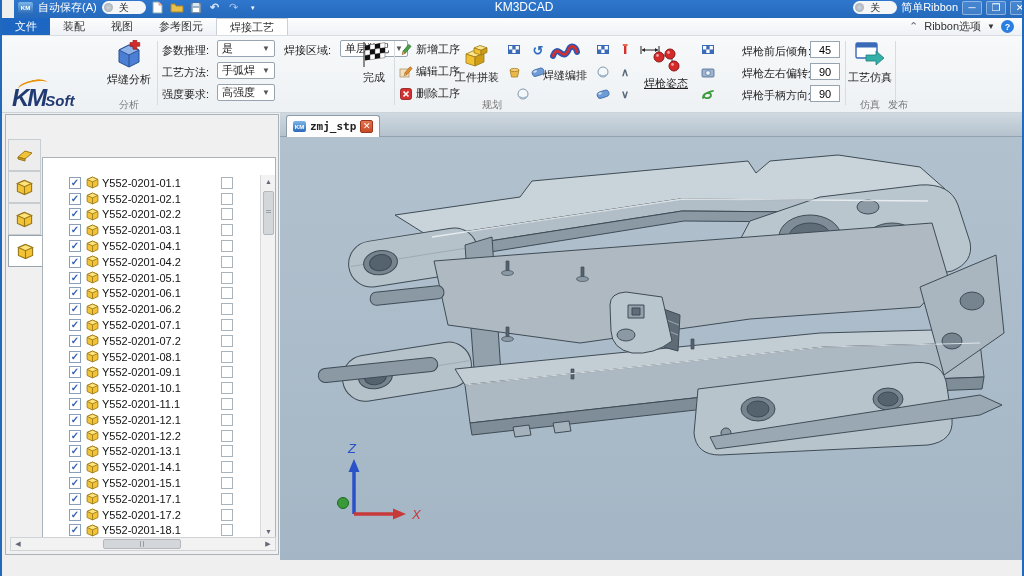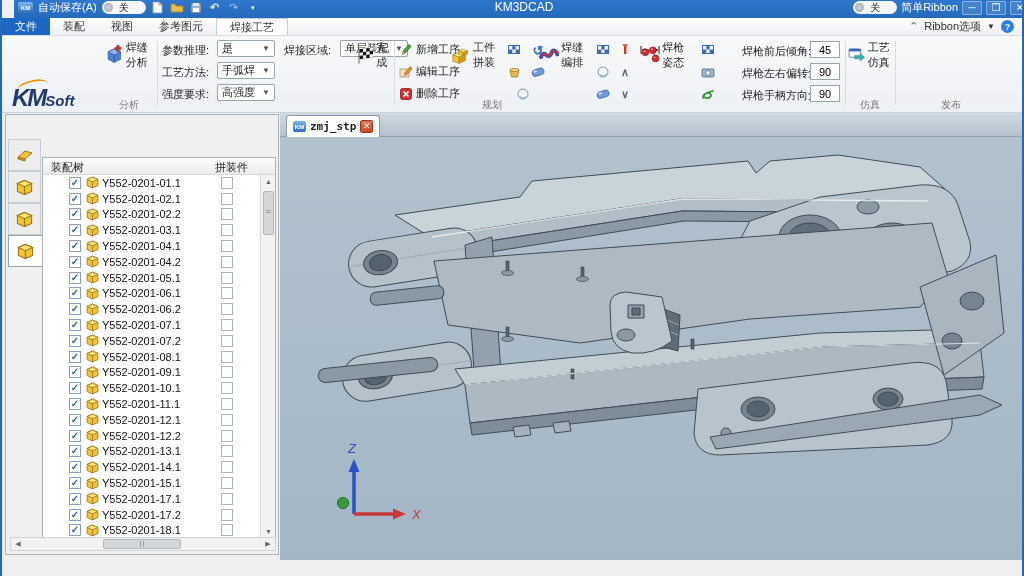--- a/index.html
+++ b/index.html
@@ -33,21 +33,21 @@
   .mtab.active { background:#fff; border:1px solid #c9d0d8; border-bottom:none; }
   .menubar-right { margin-left:auto; display:flex; align-items:center; gap:6px; padding-right:8px; color:#333; }
   .qmark { width:13px; height:13px; border-radius:50%; background:#2a7de1; color:#fff; font-size:9px; font-weight:bold;
     display:flex; align-items:center; justify-content:center; }
 
   
   .ribbon { position:absolute; left:0; top:36px; width:100%; height:77px; background:linear-gradient(#f7f9fa,#eef1f4);
     border-bottom:1px solid #ccd4da; }
   .rsep { position:absolute; top:5px; height:64px; width:1px; background:#d7dce1; }
   .grouplabel { position:absolute; top:62px; font-size:10px; color:#777; text-align:center; }
-  .bigbtn { position:absolute; display:flex; flex-direction:row; align-items:center; gap:2px; font-size:11px; color:#222; }
+  .bigbtn { position:absolute; display:flex; flex-direction:column; align-items:center; gap:2px; font-size:11px; color:#222; }
   .rlabel { position:absolute; font-size:11px; color:#222; white-space:nowrap; }
   .combo { position:absolute; height:17px; background:#fff; border:1px solid #98a4b0; border-radius:2px;
     display:flex; align-items:center; padding:0 4px; font-size:11px; }
   .combo .arrow { margin-left:auto; font-size:8px; color:#555; }
   .numbox { position:absolute; width:30px; height:17px; background:#fff; border:1px solid #98a4b0;
     font-size:11px; text-align:center; font-family:"Liberation Sans",sans-serif; }
   .smallbtn { position:absolute; width:18px; height:18px; display:flex; align-items:center; justify-content:center; }
   .stackbtn { position:absolute; display:flex; align-items:center; gap:3px; font-size:11px; color:#222; }
   .logo { position:absolute; left:10px; top:48px; width:92px; font-style:italic; color:#223a72; }
   .logo .km { font-size:24px; font-weight:bold; letter-spacing:-2px; }
@@ -335,21 +335,21 @@
       </div>
     <div class="smallbtn" style="left:614px; top:27px; color:#5a6a7a; font-weight:bold;">∧</div>
     <div class="smallbtn" style="left:592px; top:49px;">
       <svg width="14" height="10" viewBox="0 0 14 10">
           <rect x="1" y="2" width="12" height="6.5" rx="3.2" fill="#6f9bd6" stroke="#3b69a8" stroke-width="0.8" transform="rotate(-18 7 5)"></rect>
           <ellipse cx="4.5" cy="3.6" rx="2" ry="1" fill="#cfe0f4" transform="rotate(-18 7 5)"></ellipse>
         </svg>
       </div>
     <div class="smallbtn" style="left:614px; top:49px; color:#5a6a7a; font-weight:bold;">∨</div>
 
-    <div class="bigbtn" style="left:638px; top:4px; width:52px;">
+    <div class="bigbtn" style="left:638px; top:12px; width:52px;text-decoration:underline;">
       <svg width="30" height="26" viewBox="0 0 30 26">
         <line x1="8" y1="9" x2="19" y2="6" stroke="#8a98a4" stroke-width="2"></line>
         <line x1="19" y1="6" x2="23" y2="18" stroke="#8a98a4" stroke-width="2"></line>
         <circle cx="8" cy="9" r="5" fill="#d42a2a" stroke="#8c1515"></circle>
         <circle cx="19" cy="6" r="5" fill="#d42a2a" stroke="#8c1515"></circle>
         <circle cx="23" cy="18" r="5" fill="#d42a2a" stroke="#8c1515"></circle>
         <circle cx="6.5" cy="7.5" r="1.4" fill="#f4a0a0"></circle>
           <circle cx="17.5" cy="4.5" r="1.4" fill="#f4a0a0"></circle>
           <circle cx="21.5" cy="16.5" r="1.4" fill="#f4a0a0"></circle>
       </svg>
@@ -389,21 +389,21 @@
       <svg width="32" height="28" viewBox="0 0 32 28">
         <rect x="2" y="3" width="21" height="15" rx="1.5" fill="#fff" stroke="#3a6ab8" stroke-width="1.4"></rect>
         <rect x="2" y="3" width="21" height="4.5" fill="#3a6ab8"></rect>
         <path d="M12,15 h10 v-4 l8,7 -8,7 v-4 h-10 z" fill="#35b0a8" stroke="#1d7d78" stroke-width="0.8"></path>
       </svg>
       <span>工艺仿真</span>
     </div>
     <div class="grouplabel" style="left:842px; width:52px;">仿真</div>
     <div class="rsep" style="left:893px;"></div>
 
-    <div class="grouplabel" style="left:923px; width:52px;">发布</div>
+    <div class="grouplabel" style="left:870px; width:52px;">发布</div>
   </div>
 
   <div class="tabbar">
     <div class="doctab">
       <div class="km-badge" style="width:13px;height:11px;">KM</div>
       <span class="dlabel">zmj_stp</span>
       <div class="closetab">✕</div>
     </div>
   </div>
 
@@ -528,24 +528,20 @@
         </div>
       <div class="stripbtn sel">
         <svg width="17" height="17" viewBox="0 0 12 12">
             <path d="M6,1 L11,3.2 L11,8.8 L6,11 L1,8.8 L1,3.2 Z" fill="#f3c335" stroke="#9a7a1c" stroke-width="0.8"></path>
             <path d="M6,1 L11,3.2 L6,5.4 L1,3.2 Z" fill="#ffe37a" stroke="#9a7a1c" stroke-width="0.8"></path>
             <path d="M6,5.4 L6,11" stroke="#9a7a1c" stroke-width="0.8"></path>
           </svg>
         </div>
     </div>
     <div class="treebox">
-      <div class="treehdr">
-        <span style="position:absolute; left:8px; top:2px;">装配树</span>
-        <span style="position:absolute; left:172px; top:2px;">拼装件</span>
-      </div>
       <div class="treelist">
           <div class="tree-row">
             <span class="cb">✓</span>
             <span class="cube"><svg width="13" height="13" viewBox="0 0 12 12">
                 <path d="M6,1 L11,3.2 L11,8.8 L6,11 L1,8.8 L1,3.2 Z" fill="#f3c335" stroke="#9a7a1c" stroke-width="0.8"></path>
                 <path d="M6,1 L11,3.2 L6,5.4 L1,3.2 Z" fill="#ffe37a" stroke="#9a7a1c" stroke-width="0.8"></path>
                 <path d="M6,5.4 L6,11" stroke="#9a7a1c" stroke-width="0.8"></path>
               </svg></span>
             <span class="tree-label">Y552-0201-01.1</span>
             <span class="cb cb-off"></span>

